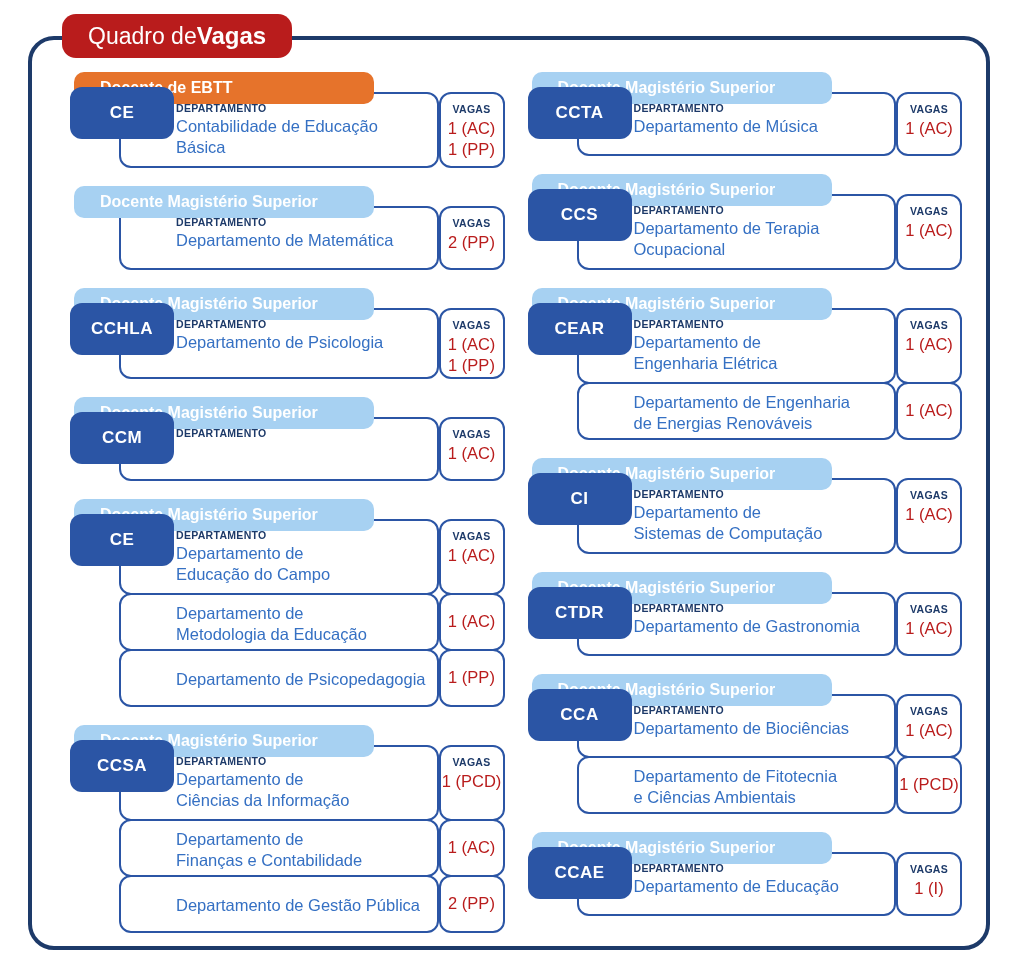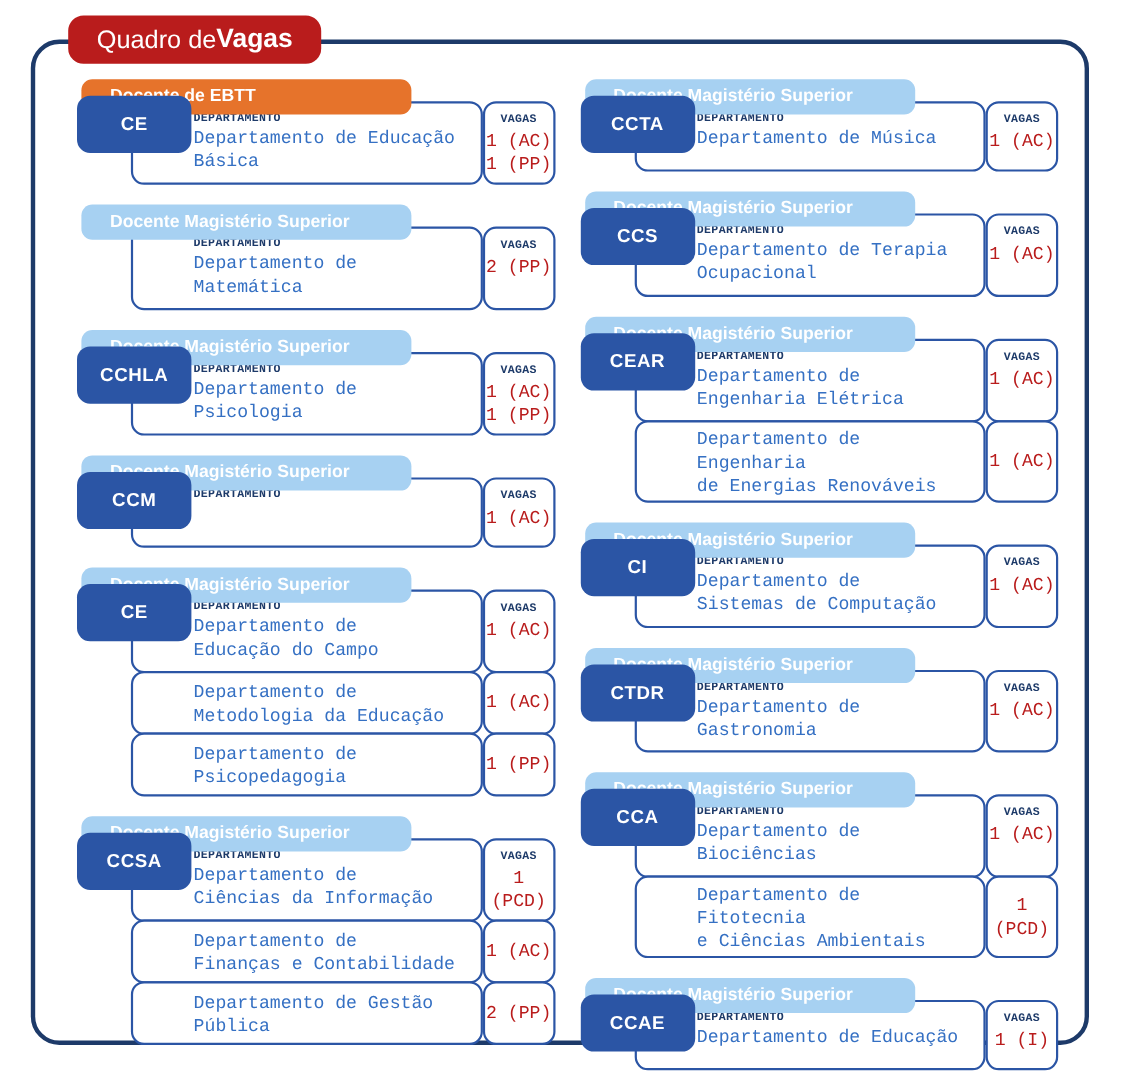--- a/index.html
+++ b/index.html
@@ -89,21 +89,21 @@
     align-items: center;
     justify-content: center;
   }
   .rows {
     margin-left: 57px;
     display: flex;
     flex-direction: column;
     position: relative;
     z-index: 1;
   }
-  .row { display: flex; margin-top: -2px; font-family: Liberation Mono, monospace; }
+  .row { display: flex; margin-top: -2px; }
   .row:first-child { margin-top: 0; }
   .cell-main {
     flex: 1 1 auto;
     min-width: 0;
     border: 2px solid #2b55a5;
     border-radius: 12px;
     background: #ffffff;
     box-sizing: border-box;
     padding: 8px 8px 8px 55px;
   }
@@ -164,21 +164,21 @@
 
 <div class="columns" id="columns">
     <div class="column">
       <div class="card">
         <div class="pill" style="background: rgb(230, 115, 43);">Docente de EBTT</div>
         <div class="code-badge">CE</div>
         <div class="rows">
           <div class="row first">
             <div class="cell-main">
               <div class="small-label">DEPARTAMENTO</div>
-              <div class="dept">Departamento de Educação Básica</div>
+              <div class="dept">Contabilidade de Educação Básica</div>
             </div>
             <div class="cell-vagas">
               <div class="small-label">VAGAS</div>
               <div class="value">1 (AC)
 1 (PP)</div>
             </div>
           </div>
         </div>
       </div>
       <div class="card">

